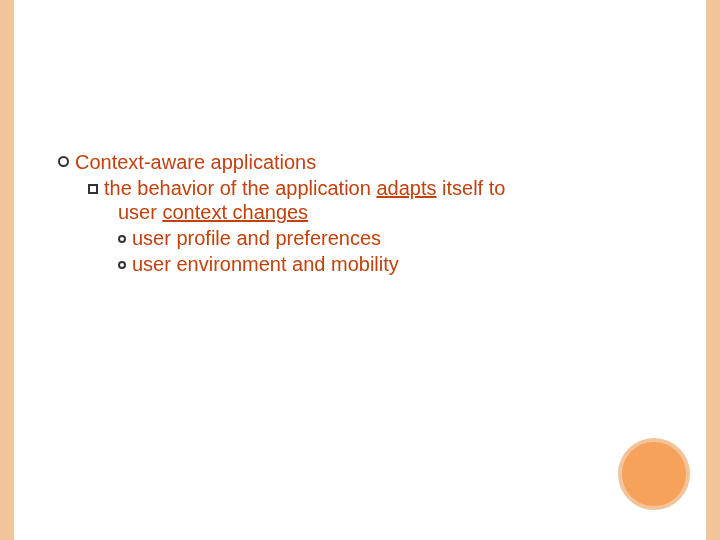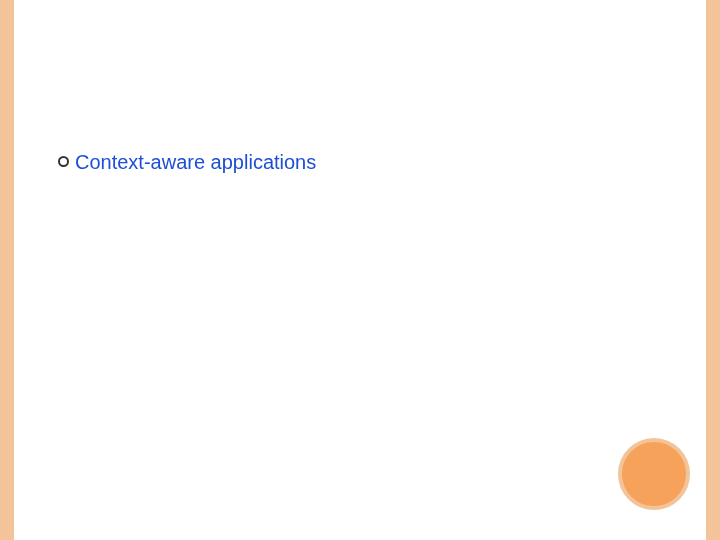--- a/index.html
+++ b/index.html
@@ -35,21 +35,21 @@
     height: 64px;
     border-radius: 50%;
     background: #f6a25a;
     border: 4px solid #f3c49a;
   }
   .content {
     position: absolute;
     left: 58px;
     top: 150px;
     right: 58px;
-    color: #1d4ed8;
+    color: #c2410c;
     font-size: 20px;
     line-height: 1.2;
   }
   .l1 {
     margin-bottom: 0;
   }
   .l2 {
     margin-left: 30px;
     margin-top: 2px;
   }
@@ -98,17 +98,29 @@
   <div class="bar-left"></div>
   <div class="bar-right"></div>
   <div class="ball"></div>
 
   <div class="content">
 
     <div class="l1">
       <span class="b-ring"></span><span>Context-aware</span><span> applications</span>
     </div>
 
+    <div class="l2">
+      <span class="b-square"></span><span>the</span><span> behavior of the application </span><span class="u">adapts</span><span> itself to</span>
+      <span class="hang">
+        <span>user </span><span class="u">context changes</span>
+      </span>
+    </div>
 
 
+    <div class="l3">
+      <span class="b-dot"></span><span>user</span><span> profile and preferences</span>
+    </div>
+    <div class="l3">
+      <span class="b-dot"></span><span>user</span><span> environment and mobility</span>
+    </div>
 
   </div>
 </div>
 
 </body></html>

